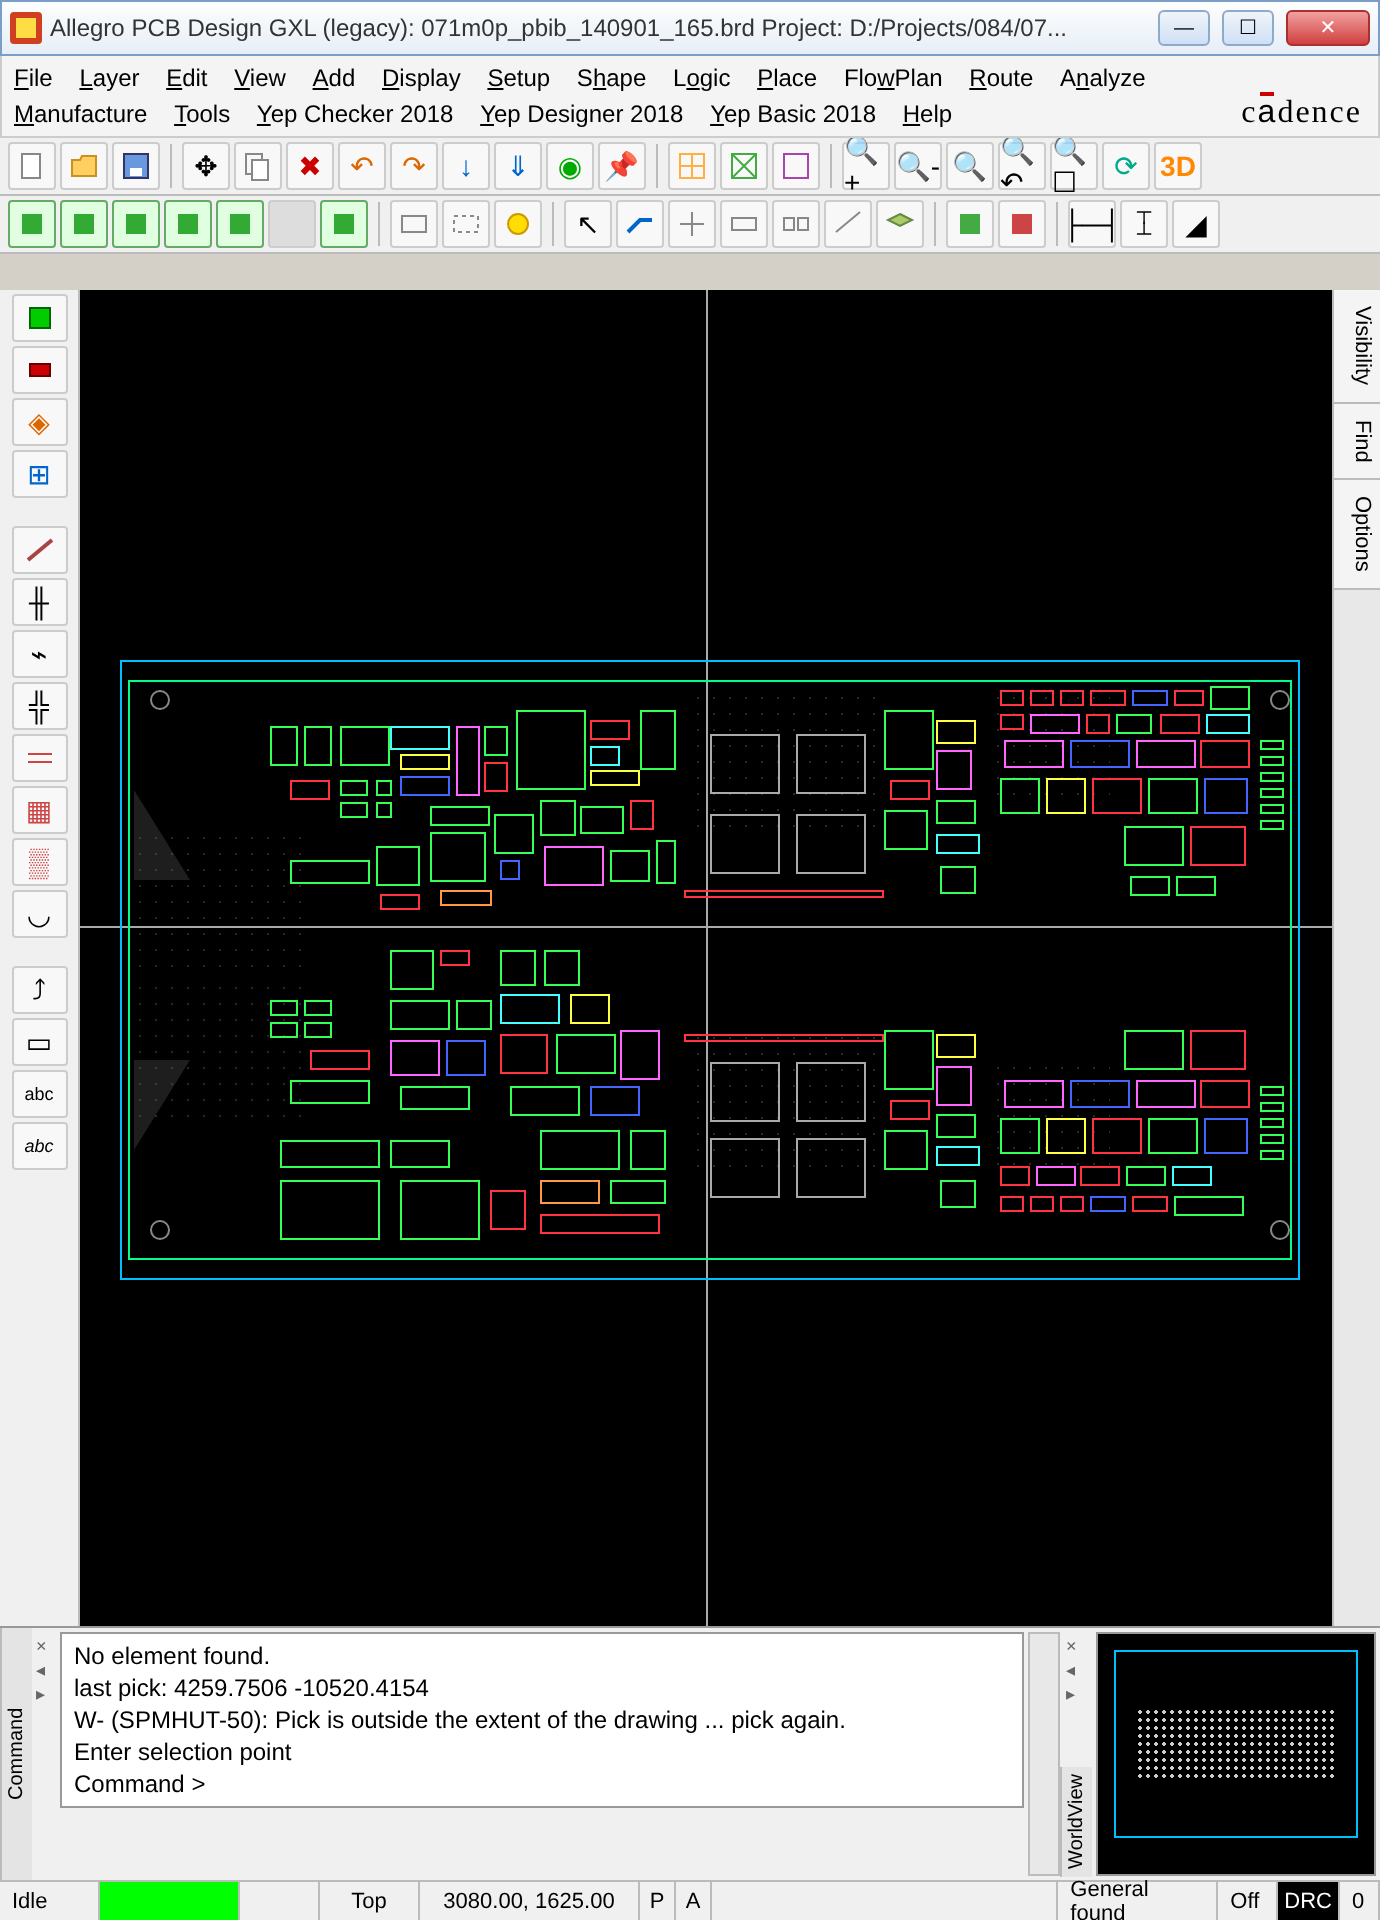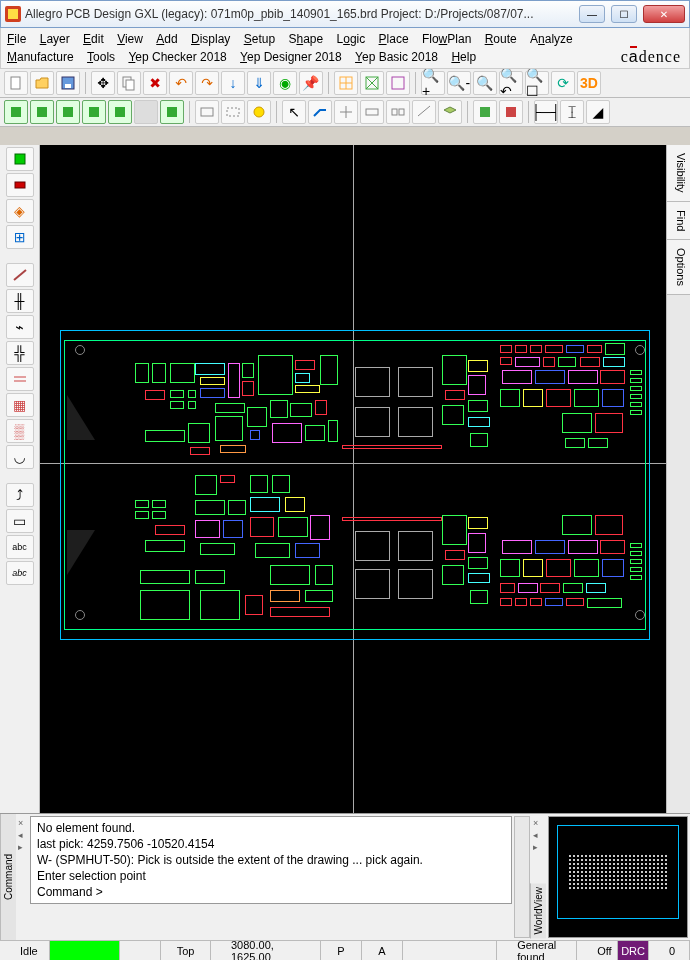--- a/index.html
+++ b/index.html
@@ -48,40 +48,40 @@
 .cmdwin { position: absolute; left: 0; right: 0; bottom: 20px; height: 127px; background: #f0f0f0; border-top: 1px solid #999; display: flex; }
 .cmdlabel { writing-mode: vertical-rl; transform: rotate(180deg); font-size: 10px; text-align: center; padding: 4px 2px; background: #e4e4e4; border-right: 1px solid #bbb; }
 .cmdbody { flex: 1; background: #fff; border: 1px solid #999; margin: 2px; padding: 3px 6px; font-size: 12px; line-height: 16px; overflow: hidden; display: flex; flex-direction: column; position: relative; }
 .cmdtext { margin-left: 14px; }
 .cmdscroll { width: 16px; background: #e8e8e8; border: 1px solid #bbb; margin: 2px 0; }
 .worldview { width: 140px; margin: 2px; border: 1px solid #999; background: #000; position: relative; }
 .worldview .thumb { position: absolute; inset: 8px 8px 18px 8px; border: 1px solid #00bfff; }
 
 
 .statusbar { position: absolute; left: 0; right: 0; bottom: 0; height: 20px; background: #f0f0f0; border-top: 1px solid #bbb; display: flex; font-size: 11px; }
-.stat { border-right: 1px solid #bbb; padding: 2px 20px; display: flex; align-items: center; }
+.stat { border-right: 1px solid #bbb; padding: 2px 6px; display: flex; align-items: center; }
 .stat.green { background: #00ff00; width: 70px; }
-.stat.drc { background: #701a75; color: #fff; padding: 8px 3px; }
+.stat.drc { background: #000000; color: #fff; padding: 8px 3px; }
 
 
 .pcb-comp { position: absolute; border: 1px solid; }
 .dotgrid { position: absolute; background-image: radial-gradient(#444 0.5px, transparent 0.5px); background-size: 8px 8px; opacity: 0.6; }
 .wedge { position: absolute; width: 0; height: 0; }
 
 
 .c-r { border-color: #ff3344; } .c-g { border-color: #33ff55; } .c-b { border-color: #4466ff; }
 .c-m { border-color: #ff66ff; } .c-y { border-color: #ffff44; } .c-c { border-color: #44ffff; }
 .c-o { border-color: #ff9944; } .c-w { border-color: #aaa; }
 </style>
 </head>
 <body>
 
 <div class="titlebar">
   <div class="icon"></div>
-  <div class="title">Allegro PCB Design GXL (legacy): 071m0p_pbib_140901_165.brd   Project: D:/Projects/087/07...</div>
+  <div class="title">Allegro PCB Design GXL (legacy): 071m0p_pbib_140901_165.brd   Project: D:/Projects/084/07...</div>
   <div class="winbtn">—</div>
   <div class="winbtn">☐</div>
   <div class="winbtn close">✕</div>
 </div>
 
 <div class="menubar">
   <span class="menuitem"><u>F</u>ile</span>
   <span class="menuitem"><u>L</u>ayer</span>
   <span class="menuitem"><u>E</u>dit</span>
   <span class="menuitem"><u>V</u>iew</span>

